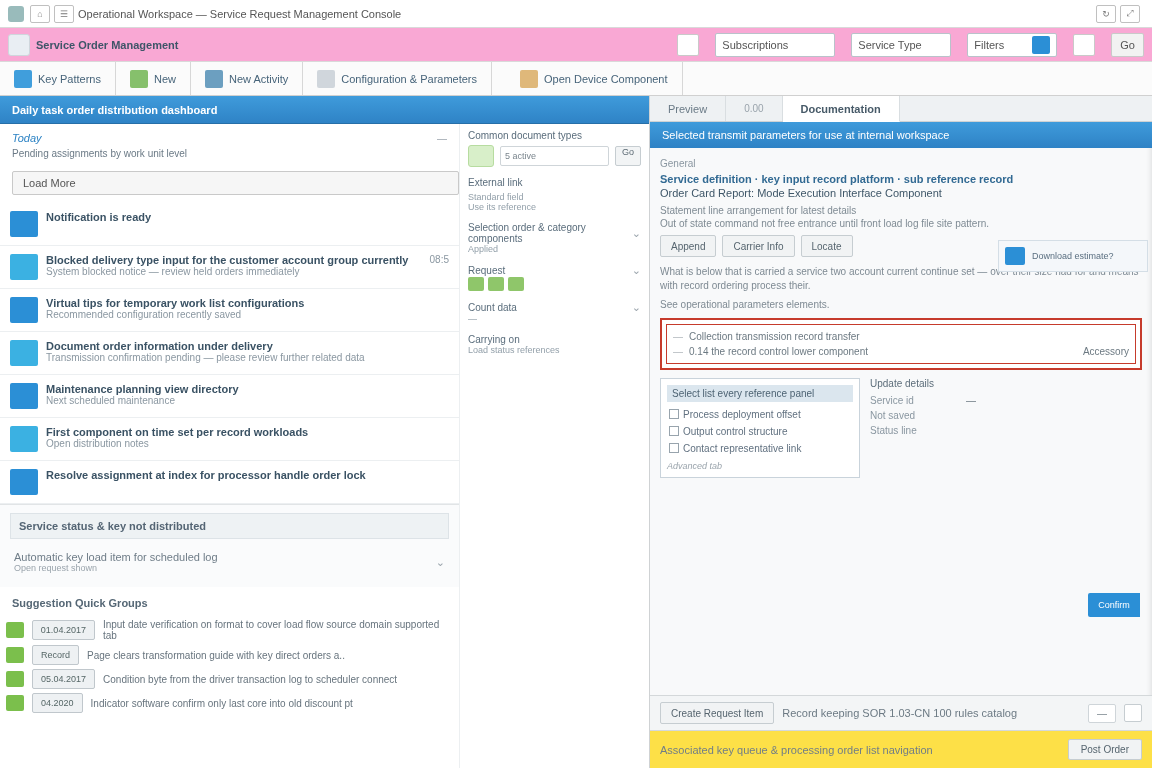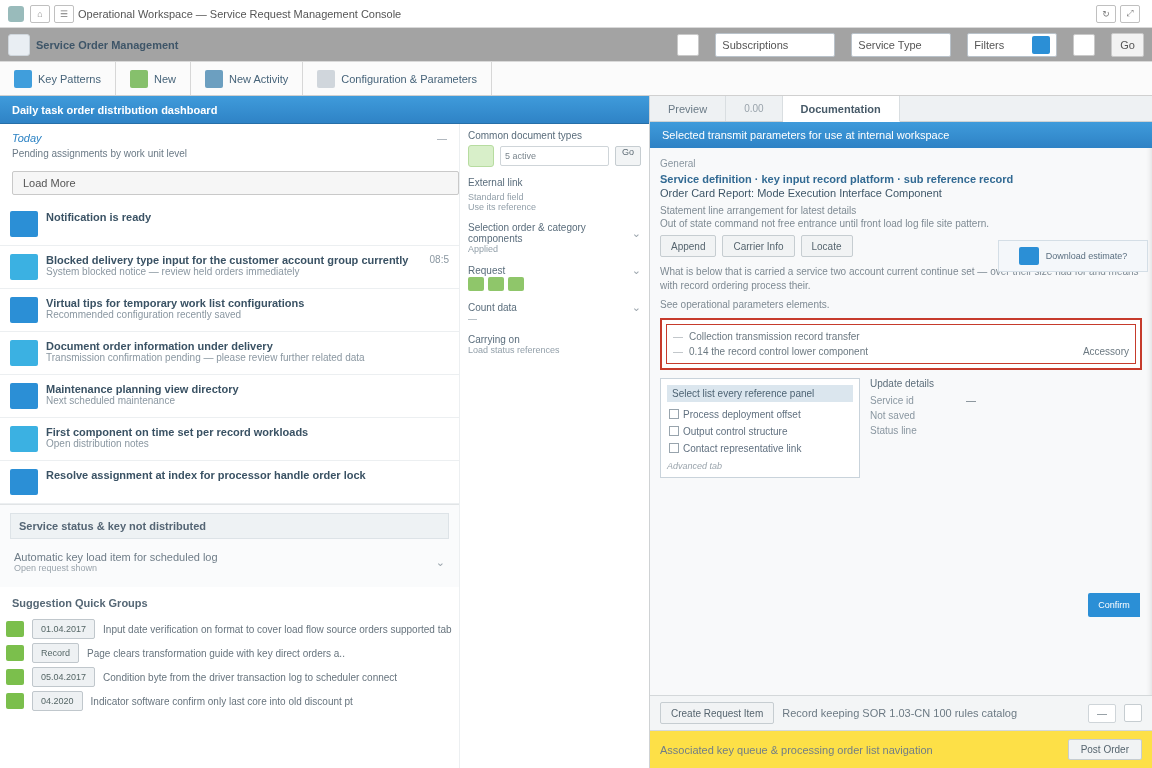--- a/index.html
+++ b/index.html
@@ -3,21 +3,21 @@
 <meta charset="utf-8">
 <style>
   * { box-sizing: border-box; margin: 0; padding: 0; font-family: "Segoe UI", Tahoma, sans-serif; }
   body { width:1152px; height:768px; overflow:hidden; background:#f4f5f7; font-size:11px; color:#444; }
   .titlebar { height:28px; display:flex; align-items:center; padding:0 8px; border-bottom:1px solid #d9d9d9; background:#fff; }
   .tb-icon { width:16px; height:16px; background:#9bb; border-radius:3px; margin-right:6px; }
   .tb-box { display:inline-flex; align-items:center; justify-content:center; width:20px; height:18px; border:1px solid #c0c0c0; border-radius:2px; margin-right:4px; font-size:9px; color:#777; }
   .tb-title { color:#555; }
   .tb-spacer { flex:1; }
 
-  .searchbar { height:34px; background:#a3a3a3; border-bottom:1px solid #d9d9d9; display:flex; align-items:center; padding:0 8px; gap:16px; }
+  .searchbar { height:34px; background:#f9a8d4; border-bottom:1px solid #d9d9d9; display:flex; align-items:center; padding:0 8px; gap:16px; }
   .sb-left { display:flex; align-items:center; gap:6px; }
   .sb-icon { width:22px; height:22px; background:#e9eef3; border:1px solid #cfd6dc; border-radius:3px; }
   .sb-label { color:#3e5568; font-weight:600; }
   .sb-spacer { flex:1; }
   .sb-binicon { width:22px; height:22px; border:1px solid #c9c9c9; background:#fff; border-radius:2px; }
   .sb-input { height:24px; border:1px solid #b9c2ca; border-radius:2px; background:#fff; padding:0 6px; color:#555; display:flex; align-items:center; }
   .sb-input.w1{width:120px;} .sb-input.w2{width:100px;} .sb-input.w3{width:90px; justify-content:space-between;}
   .sb-go { width:18px; height:18px; background:#2b8fd6; border-radius:2px; margin-left:-4px; }
   .sb-sq { width:22px; height:22px; border:1px solid #c9c9c9; background:#fff; border-radius:2px; }
   .sb-btn { height:24px; padding:0 8px; border:1px solid #c9c9c9; background:#f2f2f2; border-radius:2px; color:#555; display:flex; align-items:center;}
@@ -104,21 +104,21 @@
   .r-listbox { border:1px solid #c9d3db; background:#fff; padding:6px; width:200px; }
   .r-listbox .lh { background:#dbe6ee; color:#4d6373; font-size:10px; padding:3px 5px; margin-bottom:4px;}
   .r-listbox .li { font-size:10px; color:#617180; padding:3px 2px; display:flex; align-items:center; gap:4px;}
   .r-listbox .li .cb { width:10px;height:10px;border:1px solid #98a4ad; background:#fff;}
   .r-listbox .note { font-size:9px; color:#9aa4ac; font-style:italic; margin-top:4px;}
   .r-kv { flex:1; }
   .r-kv .kv { display:flex; gap:6px; font-size:10px; color:#6c7982; padding:2px 0;}
   .r-kv .kv .k{ width:90px; color:#8a97a1;}
   .r-kv-head { font-size:10px; color:#5c6d7a; margin-bottom:4px; }
 
-  .r-sidecard { position:absolute; right:4px; top:92px; width:150px; background:#f4f7fa; border:1px solid #d4dee6; padding:6px;text-align:center; }
+  .r-sidecard { position:absolute; right:4px; top:92px; width:150px; background:#f4f7fa; border:1px solid #d4dee6; padding:6px; }
   .r-sidecard .sc-icon{ width:20px;height:18px;background:#2b8fd6;border-radius:2px; display:inline-block; vertical-align:middle; margin-right:4px;}
   .r-sidecard .sc-text{ font-size:9px; color:#5a6f80; display:inline; }
 
   .r-action { position:absolute; right:12px; bottom:78px; width:52px; height:24px; background:#2b8fd6; color:#fff; font-size:9px; display:flex; align-items:center; justify-content:center; border-radius:2px 0 0 2px;}
 
   .r-bottom { border-top:1px solid #d4d8da; background:#f3f5f6; padding:6px 10px; display:flex; align-items:center; gap:8px;}
   .r-bottom .bx{ flex:1; color:#6c7a84;}
   .r-bottom .pill{ border:1px solid #cfd5d9; background:#fff; padding:3px 8px; border-radius:2px; font-size:10px; color:#7a858d;}
   .r-bottom .sq{ width:18px;height:18px;border:1px solid #c6cdd1;background:#fff;border-radius:2px;}
   .r-lastrow{ display:flex; align-items:center; padding:8px 10px; border-top:1px solid #d4d8da; background:#fde047;}
@@ -173,20 +173,24 @@
     </div>
   <div class="tool">
       <span class="ticon ti-c"></span>
       <span>New Activity</span>
     </div>
   <div class="tool">
       <span class="ticon ti-d"></span>
       <span>Configuration &amp; Parameters</span>
     </div>
   <div style="width:14px;"></div>
+  <div class="tool">
+      <span class="ticon ti-e"></span>
+      <span>Open Device Component</span>
+    </div>
 </div>
 
 <div class="workspace">
 
   <div class="left">
     <div class="left-bluebar">Daily task order distribution dashboard</div>
 
     <div class="left-columns">
       <div class="left-main">
         <div class="section-head">
@@ -256,21 +260,21 @@
             </div>
             <span class="caret">⌄</span>
           </div>
         </div>
 
         <div class="left-section2">Suggestion Quick Groups</div>
         <div class="green-list">
           <div class="green-row">
             <span class="green-chip"></span>
             <span class="green-btn">01.04.2017</span>
-            <span class="green-text">Input date verification on format to cover load flow source orders supported tab</span>
+            <span class="green-text">Input date verification on format to cover load flow source domain supported tab</span>
           </div>
           <div class="green-row">
             <span class="green-chip"></span>
             <span class="green-btn">Record</span>
             <span class="green-text">Page clears transformation guide with key direct orders a..</span>
           </div>
           <div class="green-row">
             <span class="green-chip"></span>
             <span class="green-btn">05.04.2017</span>
             <span class="green-text">Condition byte from the driver transaction log to scheduler connect</span>

